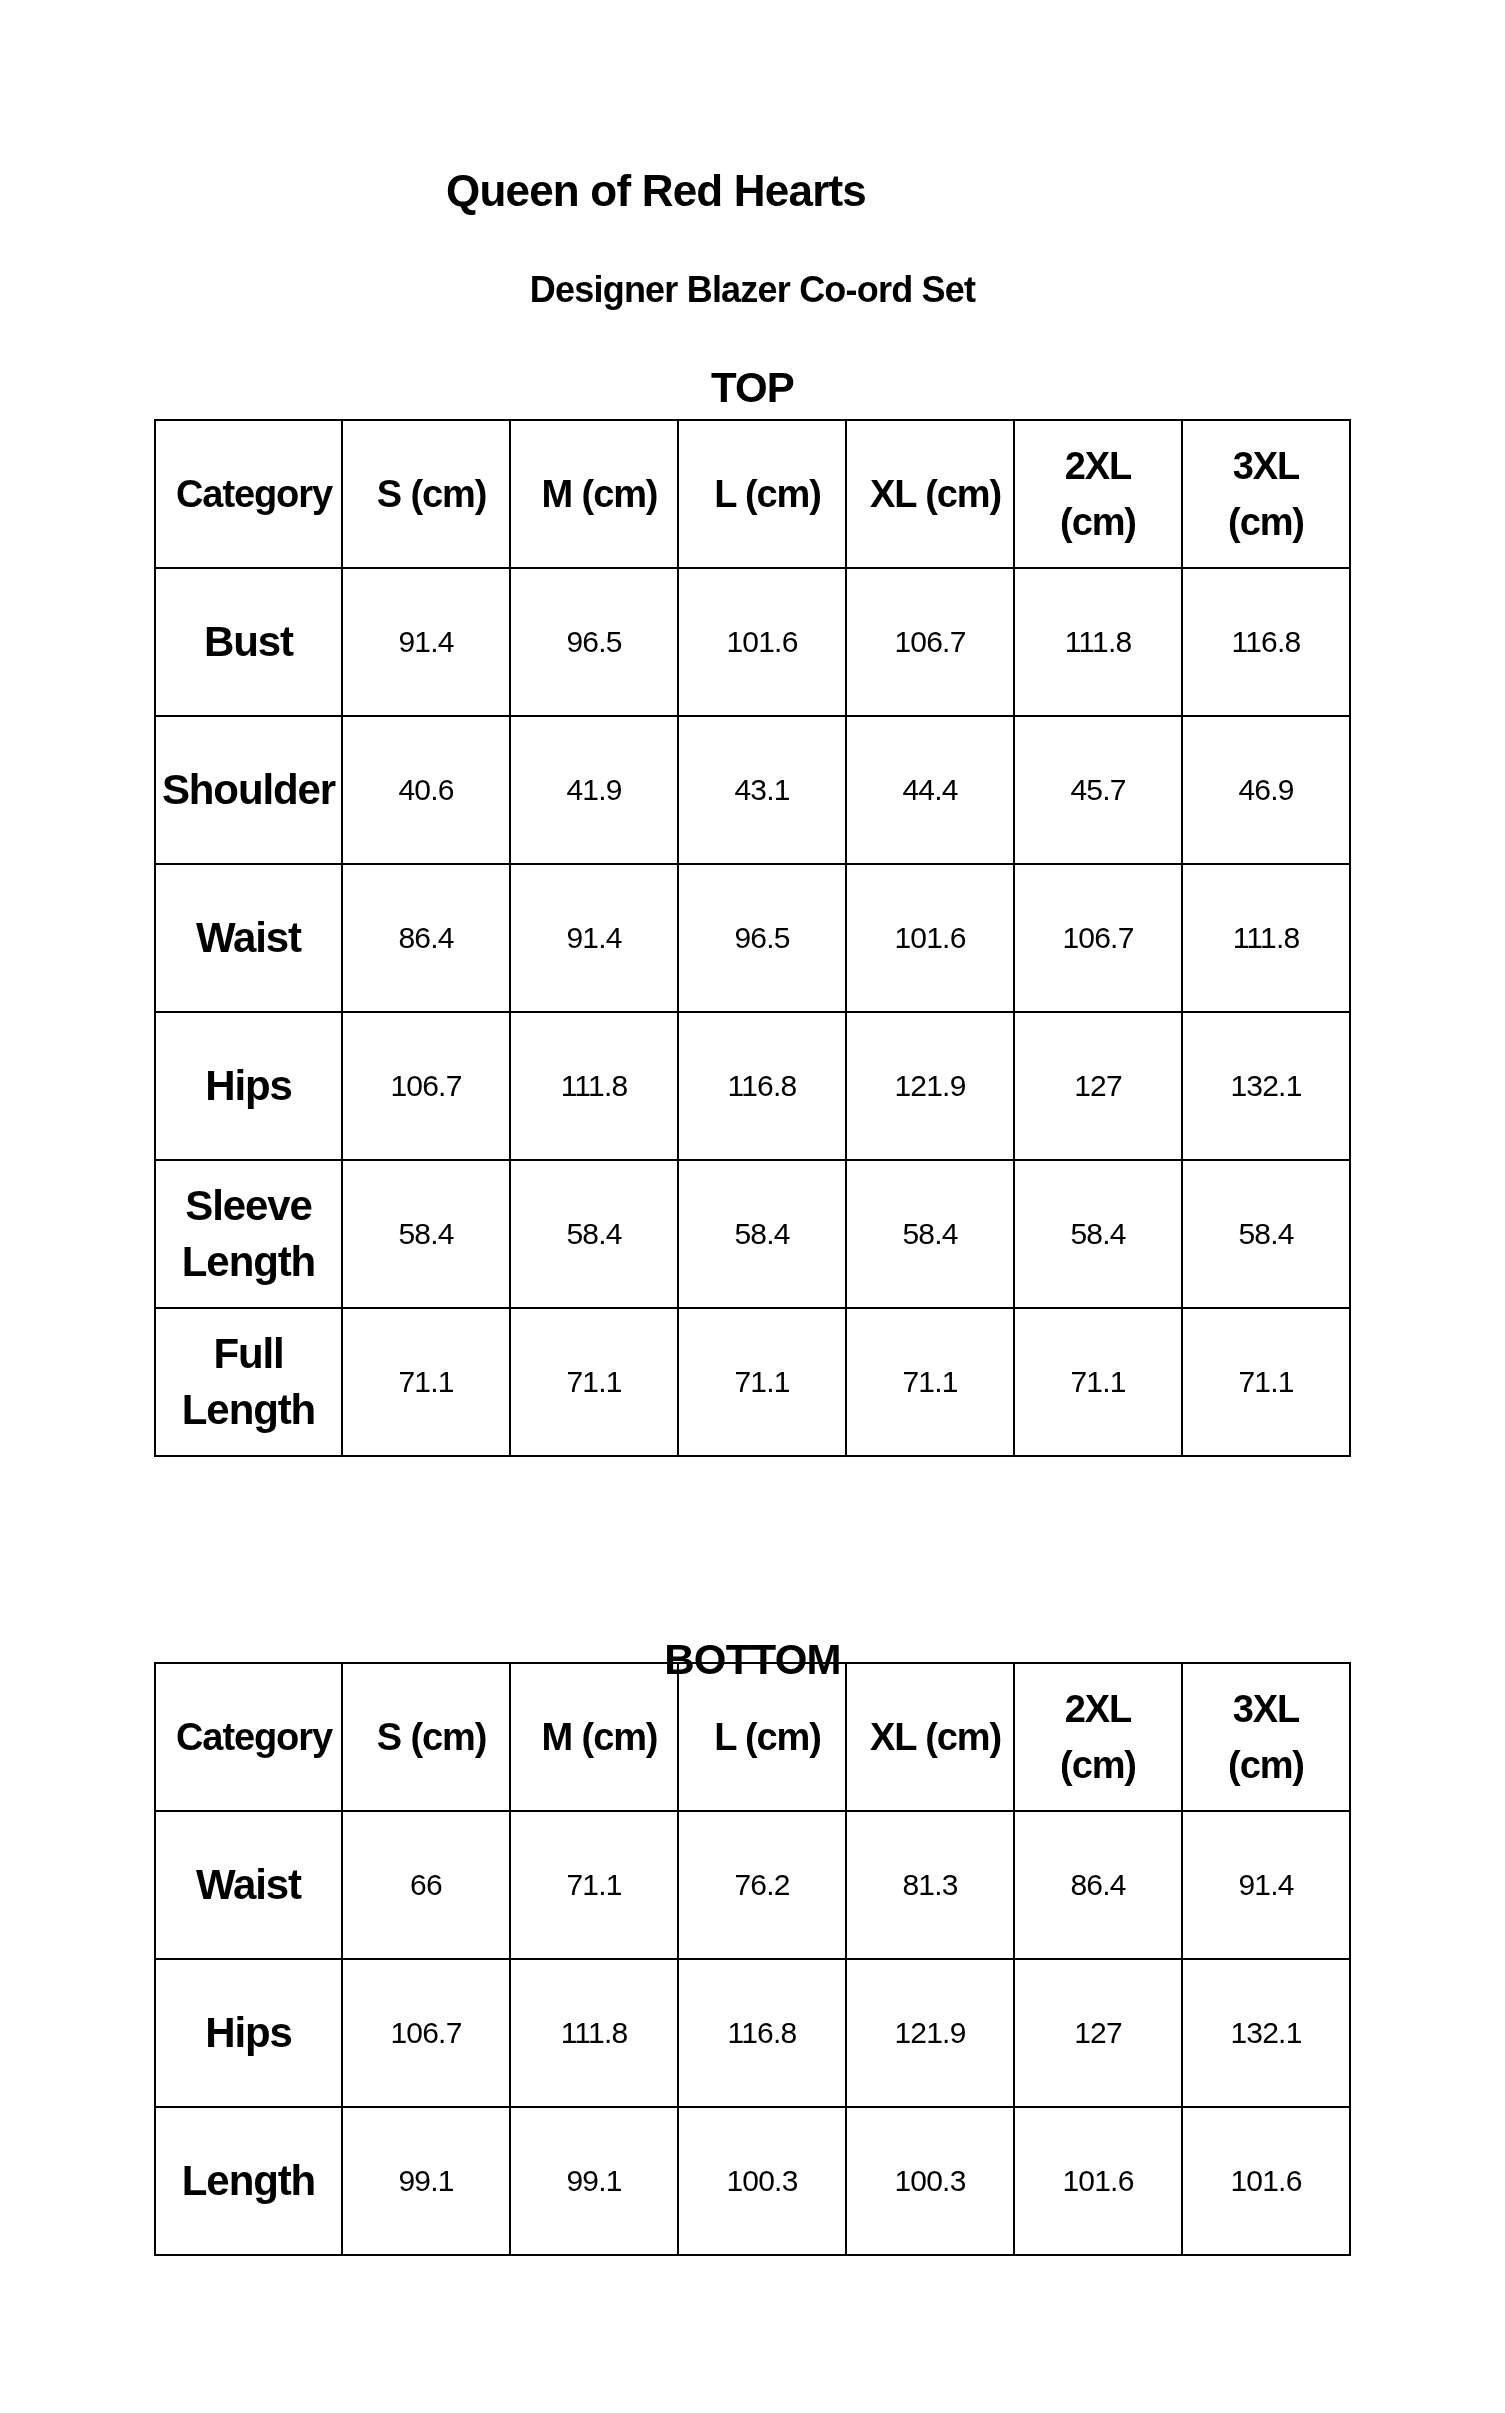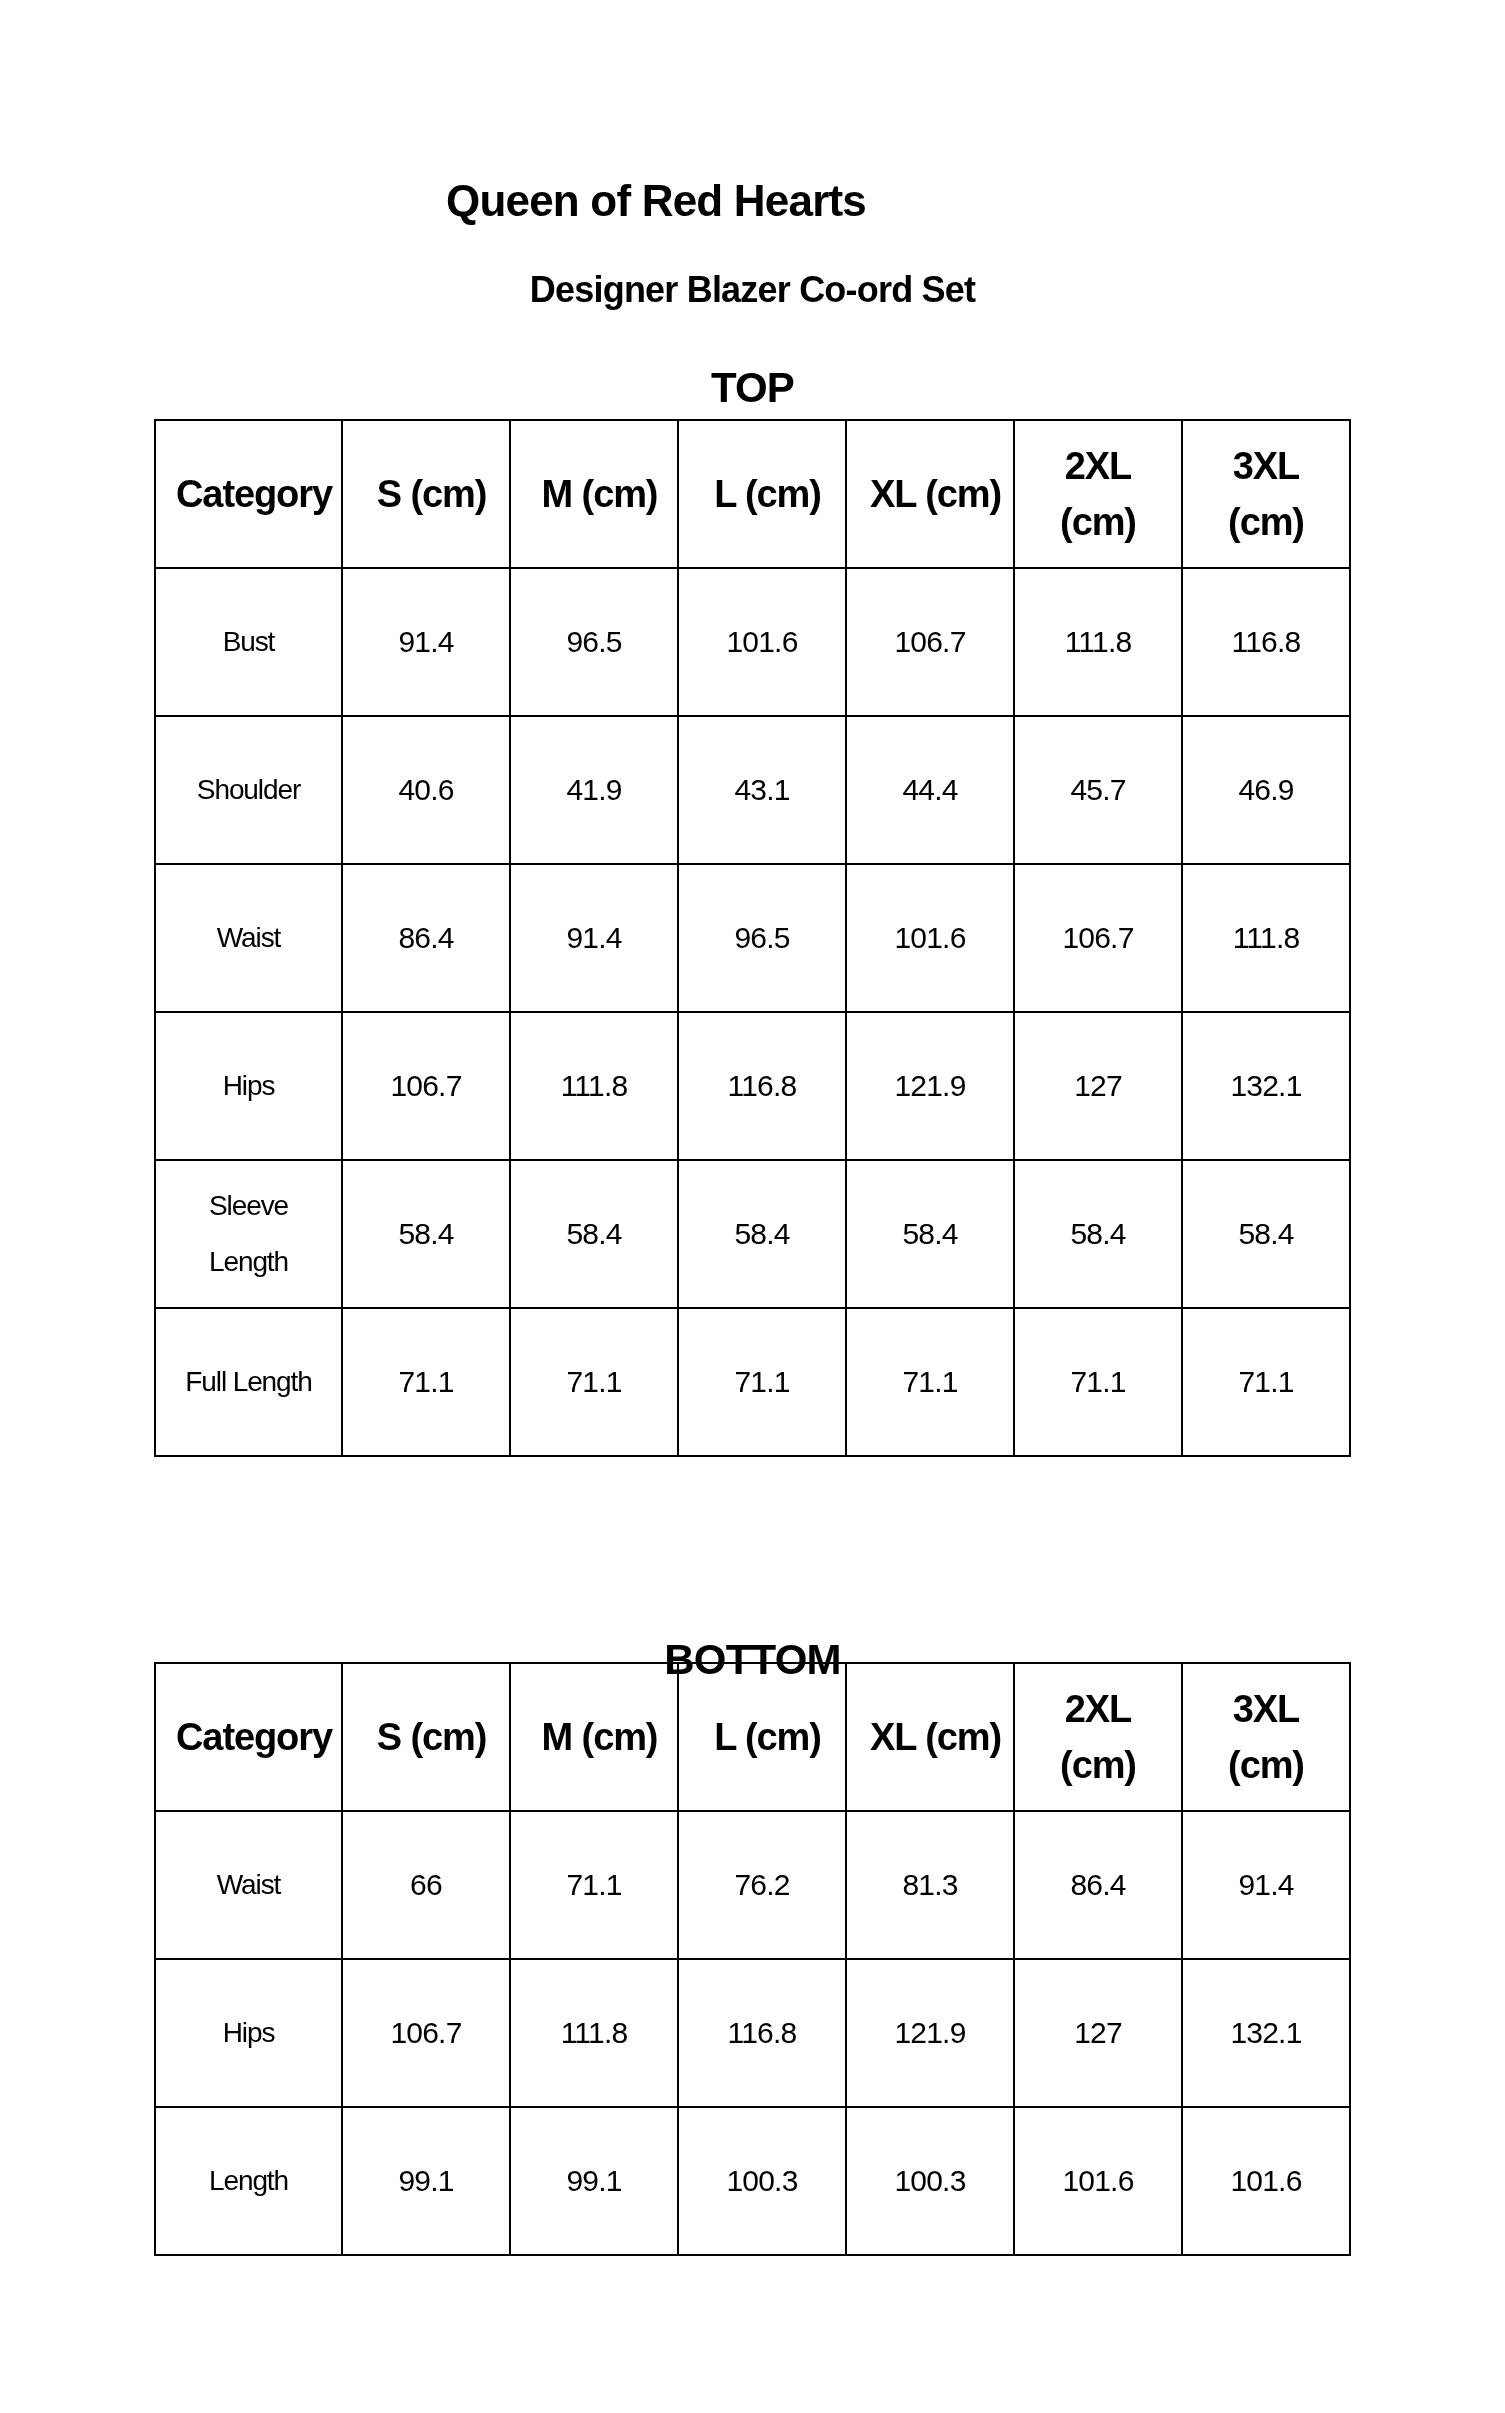--- a/index.html
+++ b/index.html
@@ -1,30 +1,30 @@
 <!DOCTYPE html>
 <html style="font-size:12px"><head>
 <meta charset="utf-8">
 <style>
   html, body { margin: 0; padding: 0; background: #ffffff; }
   body { width: 1505px; height: 2413px; position: relative; overflow: hidden;
          font-family: "Liberation Sans", "DejaVu Sans", sans-serif; color: #000; }
-  .title { position: absolute; left: 0; width: 1312px; text-align: center; font-weight: bold; top: 173px; font-size: 44px; line-height: 55px; letter-spacing: -0.8px; }
+  .title { position: absolute; left: 0; width: 1312px; text-align: center; font-weight: bold; top: 163px; font-size: 44px; line-height: 55px; letter-spacing: -0.8px; }
   .subtitle { position: absolute; left: 0; width: 1505px; text-align: center; font-weight: bold; top: 252px; font-size: 36px; line-height: 47px; letter-spacing: -0.8px; margin-top: 14px; }
   .section-heading { position: absolute; left: 0; width: 1505px; text-align: center; font-weight: bold; font-size: 42px; line-height: 53px; letter-spacing: -0.8px; }
   #top-heading { top: 361px; }
   #bottom-heading { top: 1633px; }
   table.size-table { position: absolute; left: 154px; width: 1197px; border-collapse: collapse; table-layout: fixed; }
   #top-table { top: 419px; }
   #bottom-table { top: 1662px; }
   table.size-table td, table.size-table th {
     border: 2.3px solid #000; height: 146px; padding: 0 3px; text-align: center; vertical-align: middle;
   }
   table.size-table th { font-weight: bold; font-size: 38px; line-height: 56px; letter-spacing: -1.1px; padding-left: 14px; }
-  table.size-table td.row-label { font-weight: normal; font-size: 28px; line-height: 56px; letter-spacing: -1.1px; }
+  table.size-table td.row-label { font-weight: bold; font-size: 42px; line-height: 56px; letter-spacing: -1.1px; }
   table.size-table td.val { font-weight: normal; font-size: 30px; letter-spacing: -0.8px; }
   col.c0 { width: 187px; }
   col.cn { width: 168px; }
 </style>
 </head>
 <body>
 
 <div class="title">Queen of Red Hearts</div>
 <div class="subtitle">Designer Blazer Co-ord Set</div>
 

